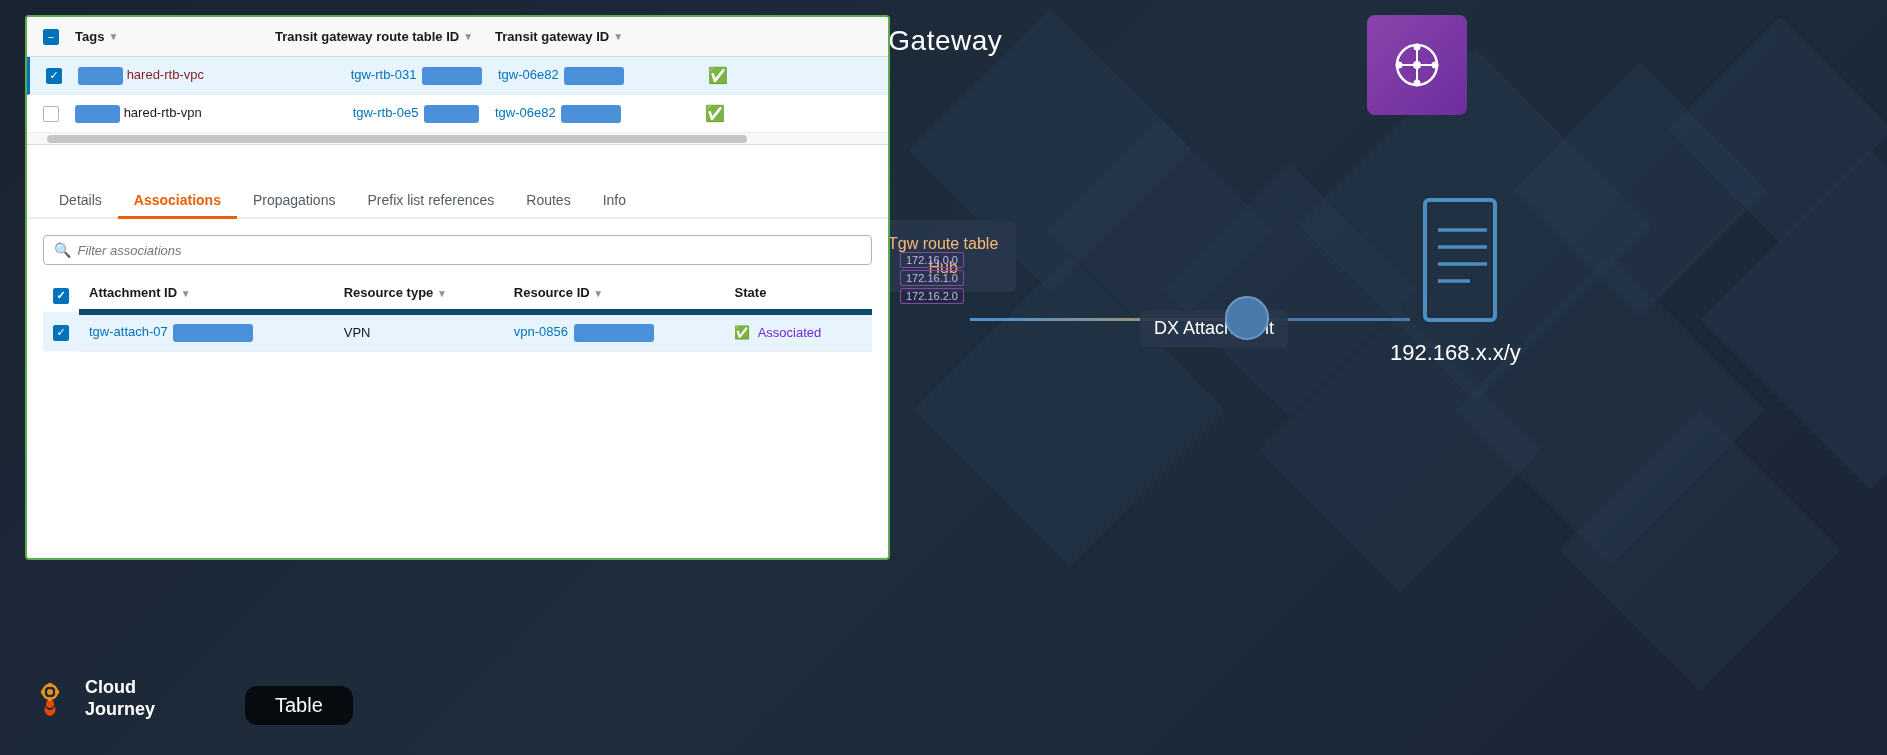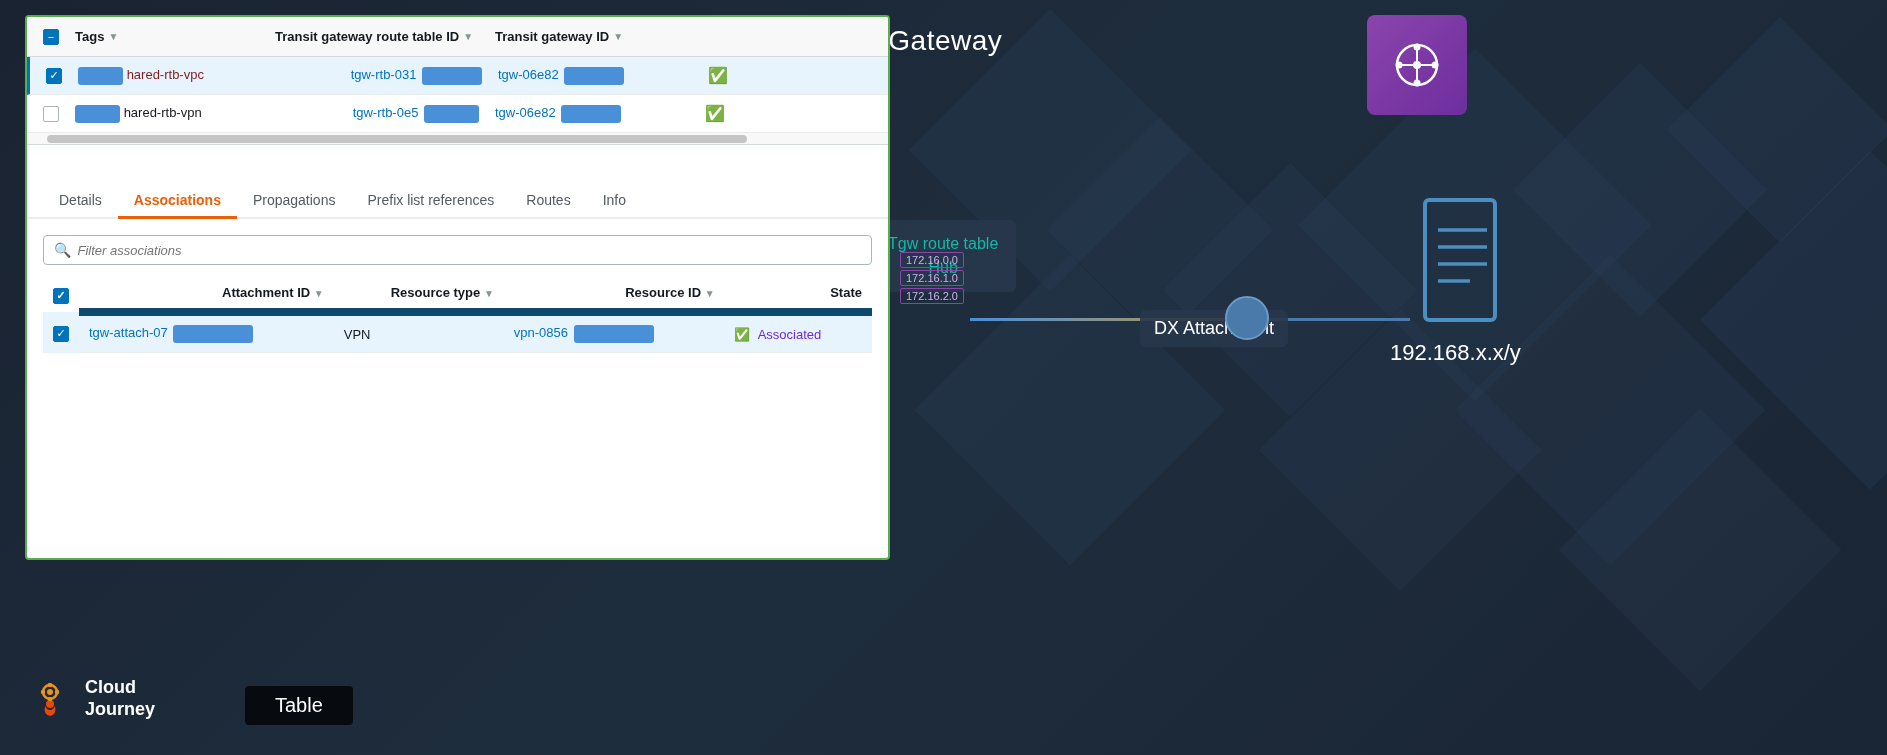--- a/index.html
+++ b/index.html
@@ -57,21 +57,21 @@
       width: 60px;
       height: 60px;
     }
 
     
     .route-table-label {
       position: absolute;
       top: 220px;
       left: 870px;
       background: rgba(40, 55, 75, 0.9);
-      color: #14b8a6;
+      color: #fdba74;
       padding: 12px 18px;
       border-radius: 6px;
       font-size: 16px;
       line-height: 1.5;
       z-index: 6;
       text-align: center;
     }
 
     
     .dx-label {
@@ -393,25 +393,25 @@
       font-size: 13px;
       color: #aab7b8;
       width: 100%;
       background: transparent;
       font-style: italic;
     }
 
     
     .assoc-table { width: 100%; border-collapse: collapse; }
     .assoc-th {
-      text-align: right;
+      text-align: left;
       font-size: 13px;
       font-weight: 600;
       color: #16191f;
-      border-bottom: 8px solid #0c4a6e;
+      border-bottom: 6px solid #0c4a6e;
       padding: 8px 10px;
     }
     .assoc-th-sort { color: #879596; font-size: 10px; }
     .assoc-td {
       font-size: 13px;
       padding: 9px 10px;
       border-bottom: 1px solid #eaeded;
       color: #0073bb;
     }
     .assoc-td.text { color: #16191f; }
@@ -424,21 +424,21 @@
 
     
     .table-label {
       position: absolute;
       bottom: 30px;
       left: 245px;
       background: rgba(0,0,0,0.75);
       color: #fff;
       font-size: 20px;
       padding: 8px 30px;
-      border-radius: 4px;
+      border-radius: 12px;
       z-index: 20;
     }
 
     
     .cloud-journey {
       position: absolute;
       bottom: 31px;
       left: 25px;
       display: flex;
       align-items: center;

